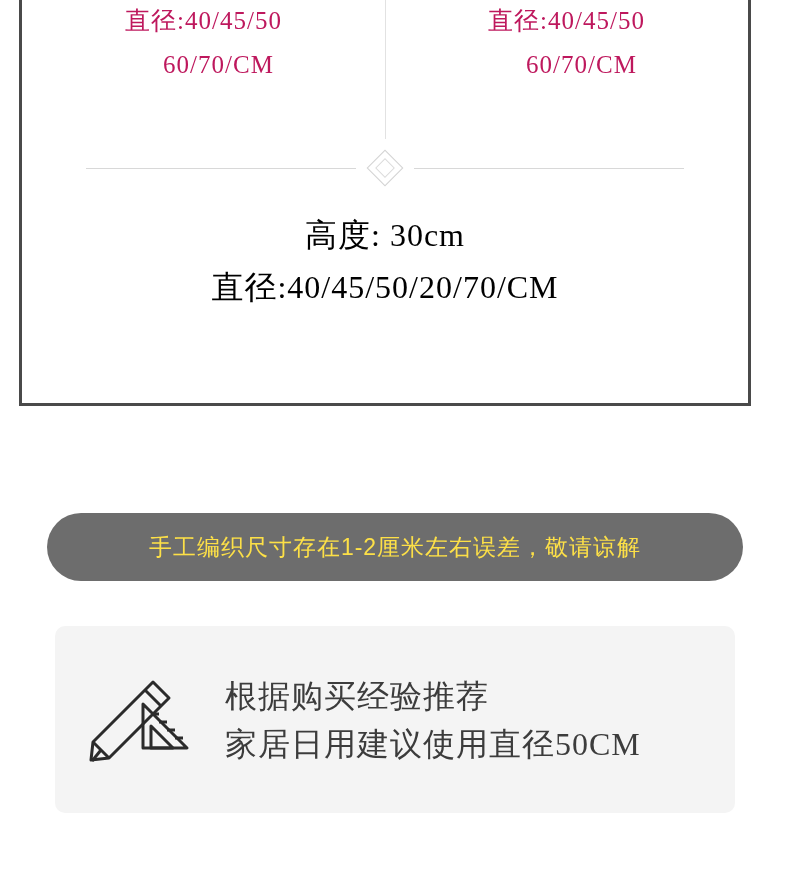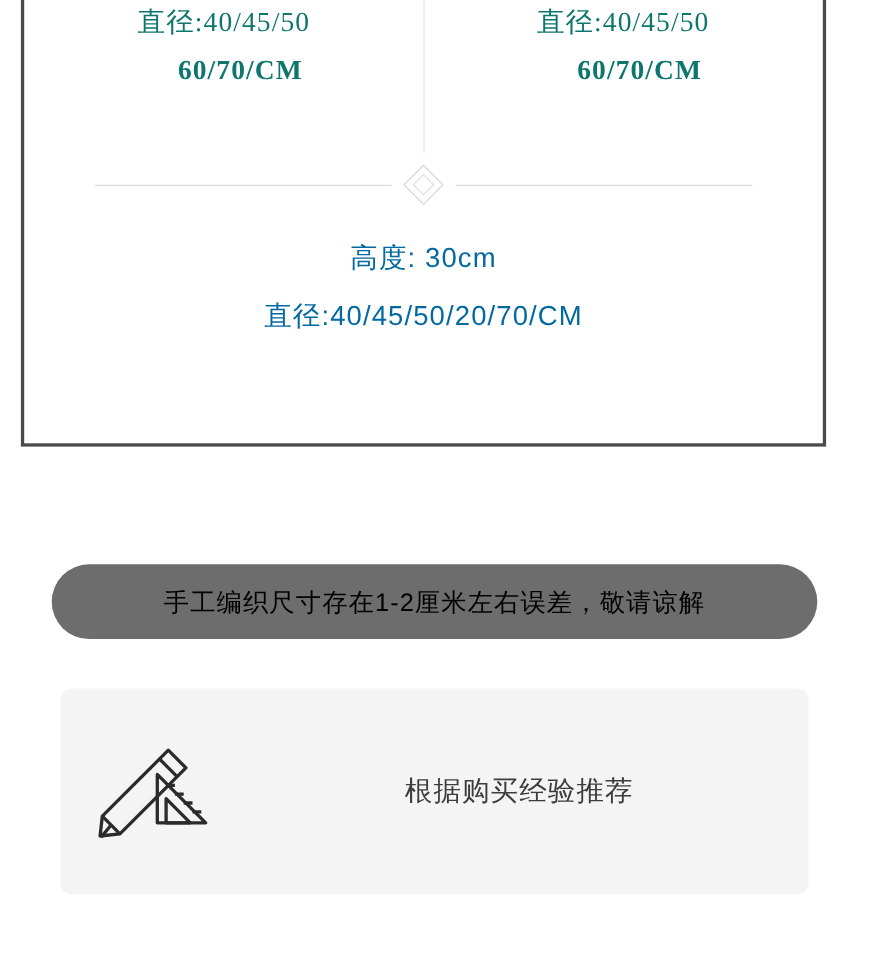--- a/index.html
+++ b/index.html
@@ -46,27 +46,26 @@
     flex: 1 1 50%;
     display: flex;
     flex-direction: column;
     align-items: center;
     justify-content: flex-start;
   }
   .spec-col .line {
     font-family: "Liberation Serif", serif;
     font-size: 25px;
     letter-spacing: 1px;
-    color: #0f766e;
+    color: #be185d;
     line-height: 44px;
     white-space: nowrap;
   }
   .spec-col .line.indent {
     padding-left: 30px;
-    font-weight: bold;
   }
 
   
   .vert-divider {
     position: absolute;
     left: 50%;
     top: 0;
     width: 1px;
     height: 196px;
     background: #e2e2e2;
@@ -111,23 +110,23 @@
   }
 
   .spec-bottom {
     position: absolute;
     left: 0;
     top: 266px;
     width: 100%;
     text-align: center;
   }
   .spec-bottom .line {
-    font-family: Liberation Sans, sans-serif;
-    font-size: 25px;
-    color: #0369a1;
+    font-family: Liberation Serif, serif;
+    font-size: 32px;
+    color: #000000;
     line-height: 52px;
     letter-spacing: 1px;
     white-space: nowrap;
   }
   .spec-bottom .line.h {
     padding-left: 0;
   }
 
   
   .notice-pill {
@@ -137,21 +136,21 @@
     width: 696px;
     height: 68px;
     background: #6d6d6d;
     border-radius: 34px;
     display: flex;
     align-items: center;
     justify-content: center;
     box-sizing: border-box;
   }
   .notice-pill .txt {
-    color: #000000;
+    color: #fde047;
     font-size: 23px;
     letter-spacing: 1px;
     white-space: nowrap;
   }
 
   
   .reco-card {
     position: absolute;
     left: 55px;
     top: 626px;
@@ -169,26 +168,25 @@
     display: flex;
     align-items: center;
     justify-content: center;
   }
   .reco-text {
     flex: 1 1 auto;
     padding-right: 16px;
   }
   .reco-text .line {
     font-family: "Liberation Serif", serif;
-    font-size: 25px;
+    font-size: 32px;
     color: #3c3c3c;
     line-height: 48px;
     letter-spacing: 1px;
     white-space: nowrap;
-    text-align: center;
   }
 </style>
 </head>
 <body>
 
 <div class="page">
 
   <div class="spec-panel">
 
     <div class="vert-divider"></div>
@@ -233,16 +231,17 @@
         <path d="M62 40 L106 84 L62 84 Z" stroke="#2b2b2b" stroke-width="3" fill="none" stroke-linejoin="round"></path>
         <path d="M70 62 L92 84 L70 84 Z" stroke="#2b2b2b" stroke-width="3" fill="none" stroke-linejoin="round"></path>
         <path d="M70 50 L78 50" stroke="#2b2b2b" stroke-width="3"></path>
         <path d="M78 58 L86 58" stroke="#2b2b2b" stroke-width="3"></path>
         <path d="M86 66 L94 66" stroke="#2b2b2b" stroke-width="3"></path>
         <path d="M94 74 L102 74" stroke="#2b2b2b" stroke-width="3"></path>
       </svg>
     </div>
     <div class="reco-text">
       <div class="line">根据购买经验推荐</div>
+      <div class="line">家居日用建议使用直径50CM</div>
     </div>
   </div>
 
 </div>
 
 </body></html>

